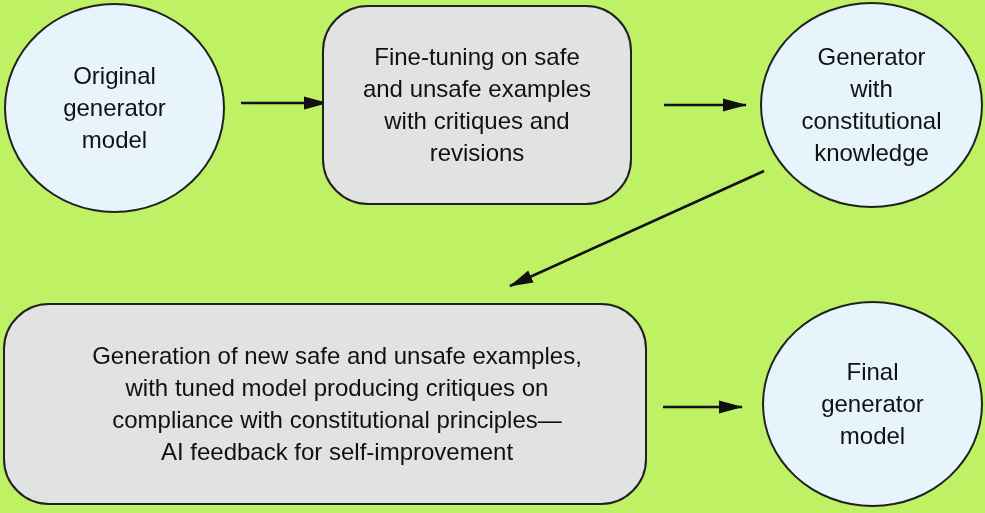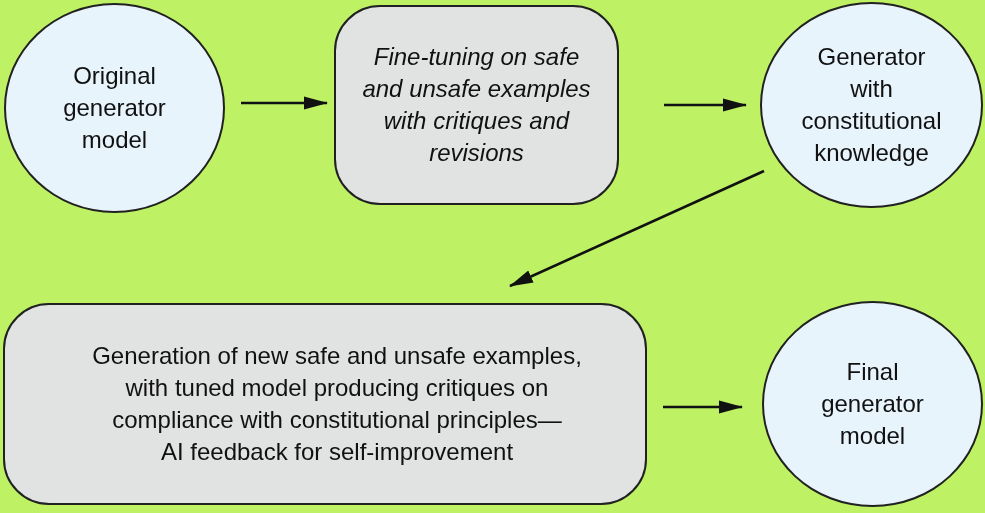--- a/index.html
+++ b/index.html
@@ -42,21 +42,21 @@
     border: 2px solid #212121;
     border-radius: 50%;
     background: #e8f4fb;
   }
   .node.rounded-rect {
     border: 2px solid #212121;
     border-radius: 46px;
     background: #e1e3e2;
   }
   #node-0 { left: 4px;   top: 3px;   width: 221px; height: 210px; }
-  #node-1 { left: 334px; top: 5px;   width: 285px; height: 200px; font-style: italic; }
+  #node-1 { left: 322px; top: 5px;   width: 310px; height: 200px; }
   #node-2 { left: 760px; top: 2px;   width: 223px; height: 206px; }
   #node-3 { left: 3px;   top: 303px; width: 644px; height: 202px; padding-left: 24px; }
   #node-4 { left: 762px; top: 301px; width: 221px; height: 206px; text-align: center; }
 </style>
 </head>
 <body>
 
 <div class="canvas">
 
   <svg class="arrows-layer" viewBox="0 0 985 513" xmlns="http://www.w3.org/2000/svg">

